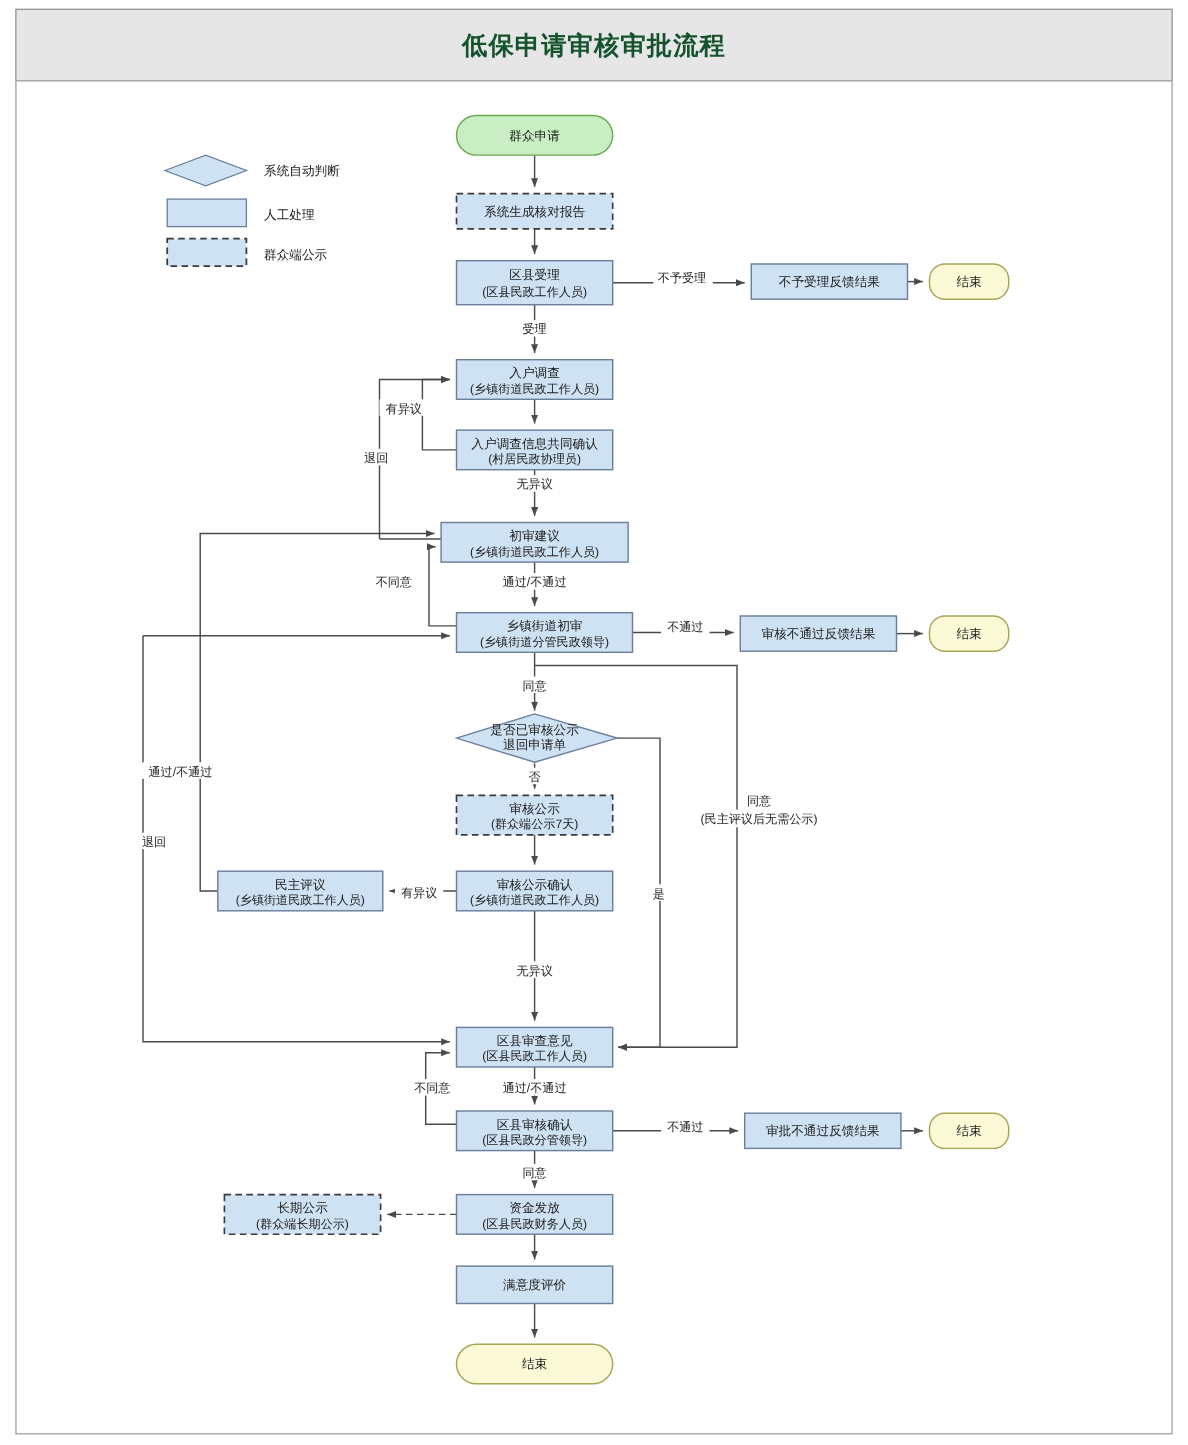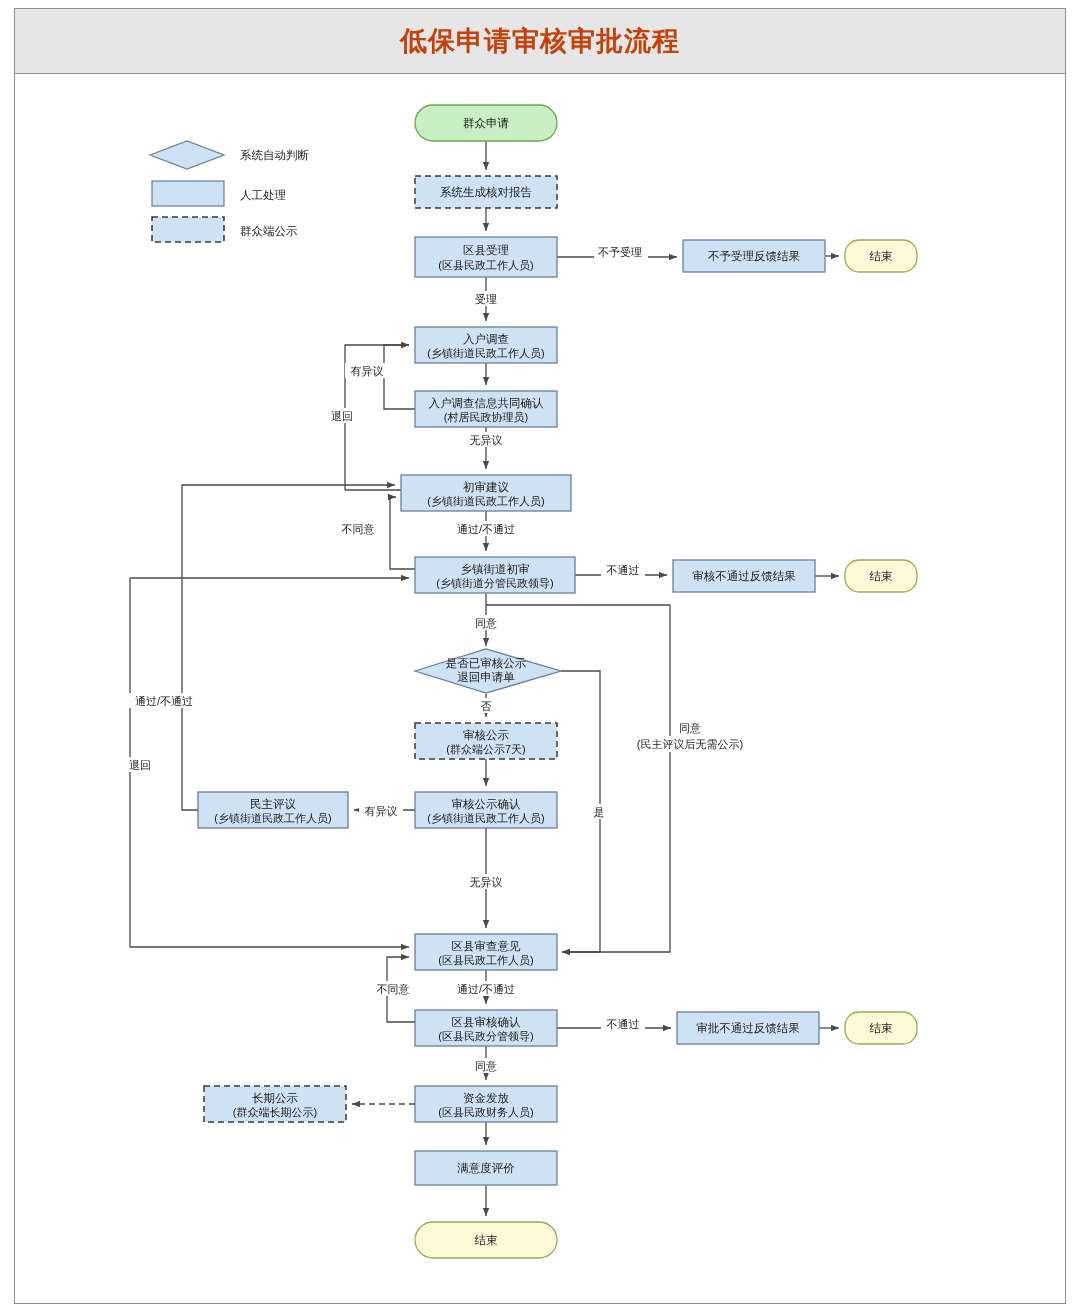--- a/index.html
+++ b/index.html
@@ -3,21 +3,21 @@
 <meta charset="utf-8">
 <style>
   html,body{margin:0;padding:0;background:#ffffff;}
   body{font-family:"Liberation Sans","DejaVu Sans",sans-serif;}
   #page{position:relative;width:1080px;height:1314px;background:#fff;overflow:hidden;}
   #frame{position:absolute;left:14px;top:8px;width:1052px;height:1296px;
          border:1px solid #8f8f8f;box-sizing:border-box;background:#fff;}
   #titlebar{position:absolute;left:14px;top:8px;width:1052px;height:66px;
             background:#e6e6e6;border:1px solid #8f8f8f;box-sizing:border-box;
             display:flex;align-items:center;justify-content:center;}
-  #titlebar .t{font-size:27px;font-weight:bold;color:#c2410c;letter-spacing:1px;}
+  #titlebar .t{font-size:23px;font-weight:bold;color:#14532d;letter-spacing:1px;}
   svg{position:absolute;left:0;top:0;width:1080px;height:1314px;}
   .nd-txt{font-family:"Liberation Sans","DejaVu Sans",sans-serif;font-size:11.5px;fill:#1a1a1a;}
   .nd-txt2{font-family:"Liberation Sans","DejaVu Sans",sans-serif;font-size:11px;fill:#1a1a1a;}
   .ed-txt{font-family:"Liberation Sans","DejaVu Sans",sans-serif;font-size:11px;fill:#222;}
   .lg-txt{font-family:"Liberation Sans","DejaVu Sans",sans-serif;font-size:11.5px;fill:#1a1a1a;}
 </style>
 </head>
 <body>
 
 <div id="page">

